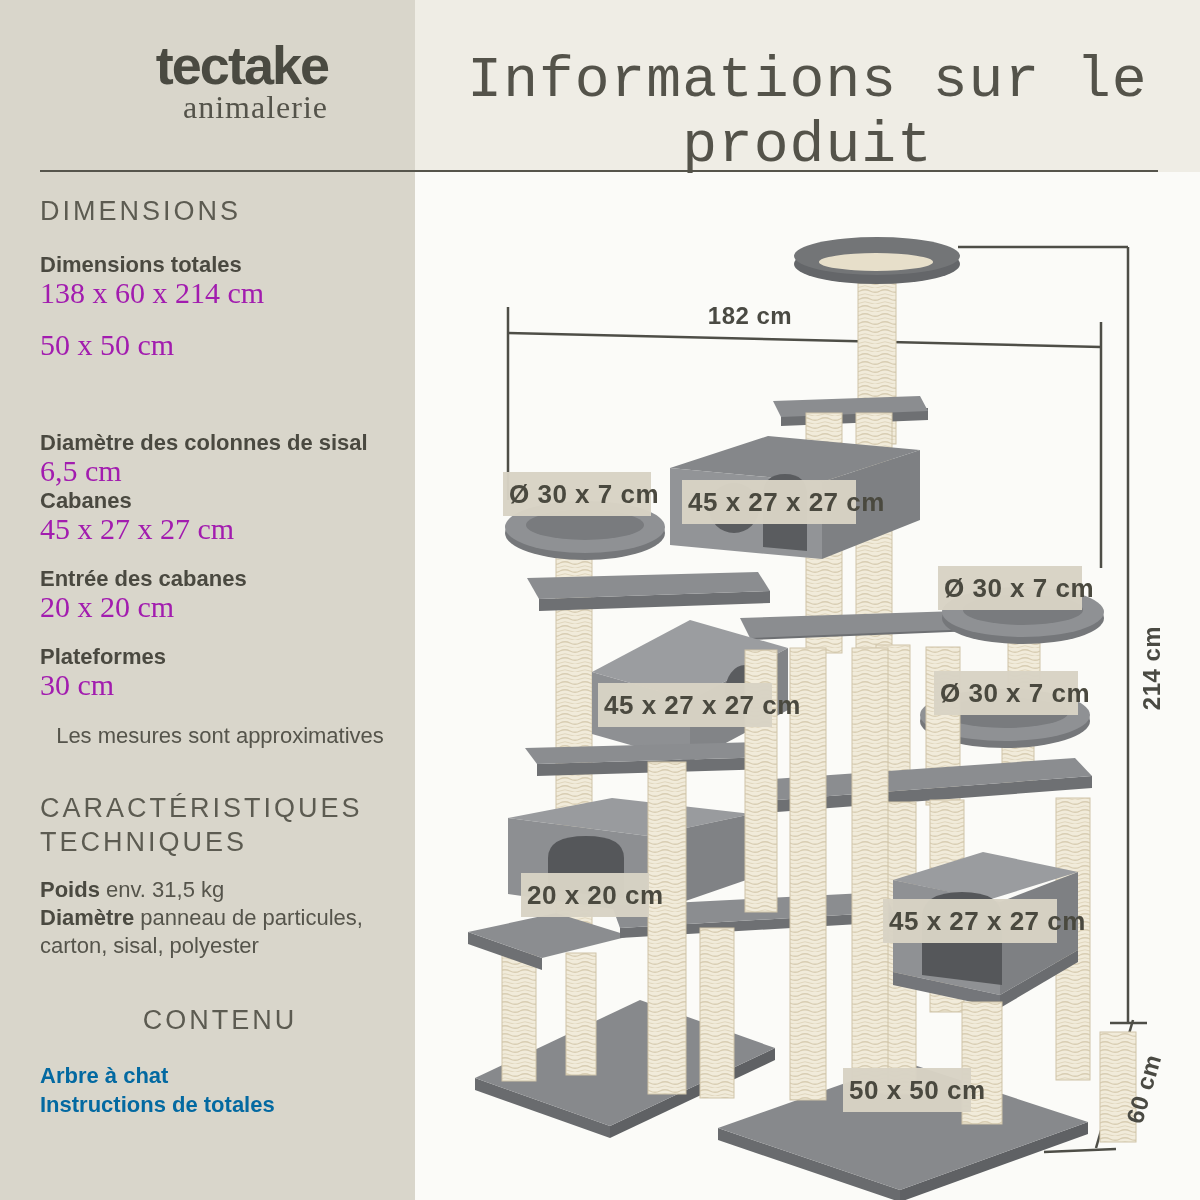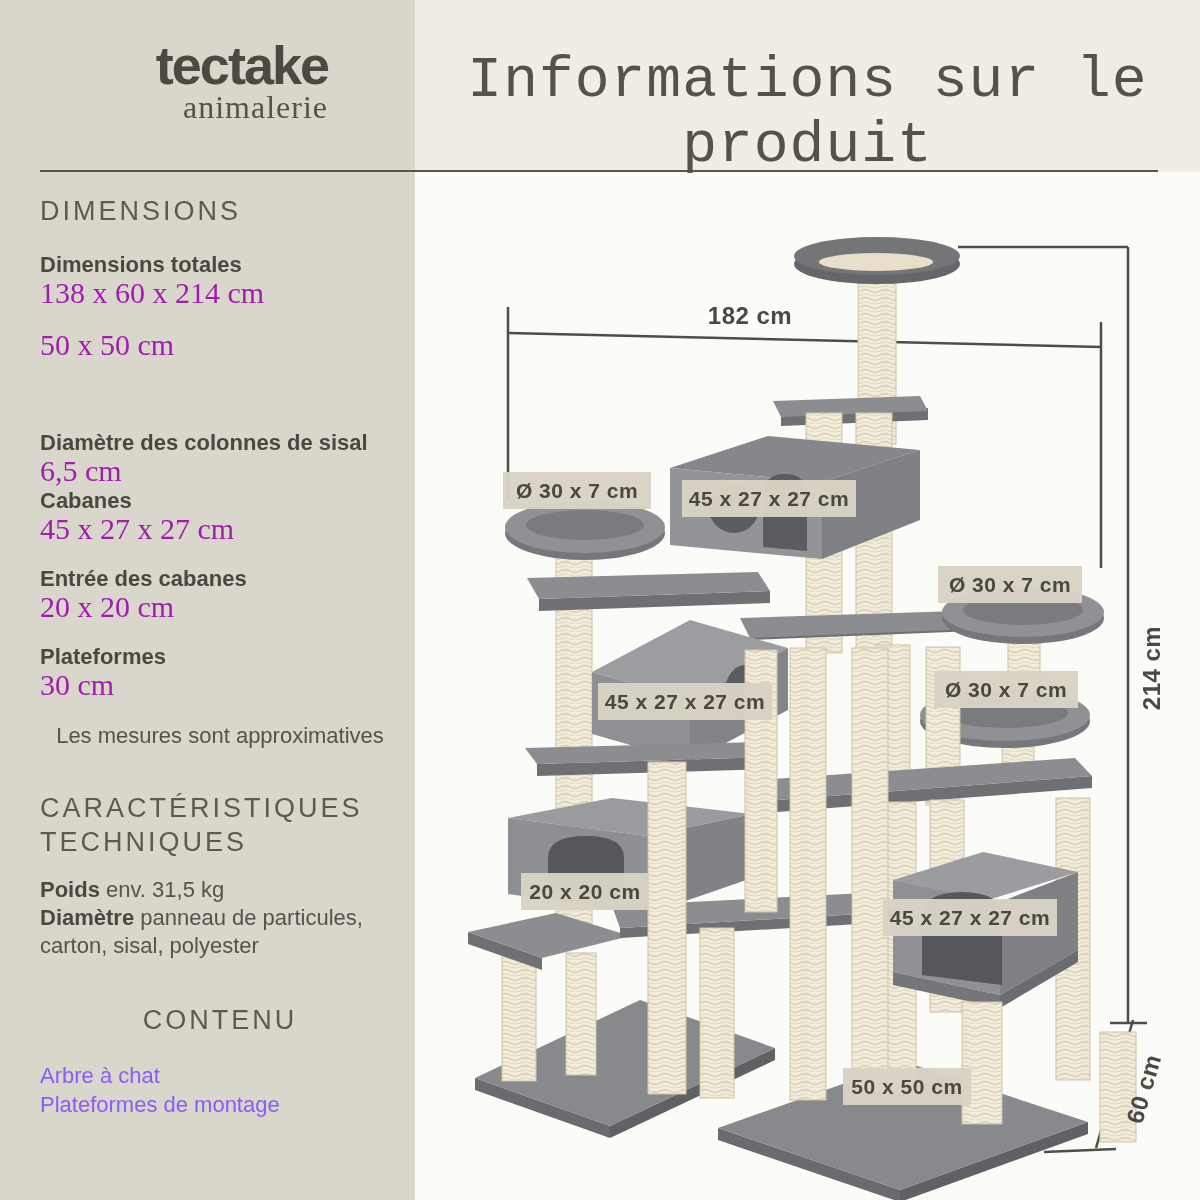--- a/index.html
+++ b/index.html
@@ -23,25 +23,25 @@
       font-family:Liberation Mono, monospace;font-size:58px;color:#54534a;letter-spacing:1px;}
 
   
   .sb{position:absolute;left:40px;width:360px;color:#55544b;}
   .sb-heading{font-size:27px;letter-spacing:3px;color:#5c5b51;font-weight:400;line-height:34px;}
   .sb-label{font-size:22px;font-weight:bold;color:#4a4940;line-height:28px;}
   .sb-value{font-size:30px;color:#a21caf;line-height:28px;font-family:Liberation Serif, serif;}
   .sb-note{font-size:22px;color:#55544b;text-align:center;}
   .sb-rich{font-size:22px;line-height:28px;color:#55544b;}
   .sb-rich b{color:#4a4940;}
-  .sb-list{font-size:22px;font-weight:normal;color:#8b5cf6;line-height:29px;}
+  .sb-list{font-size:22px;font-weight:bold;color:#0369a1;line-height:29px;}
 
   
   .mlabel{position:absolute;background:rgba(216,211,196,.97);color:#4a493f;
-      font-size:21px;font-weight:bold;text-align:center;padding:7px 6px 6px 6px;
+      font-size:26px;font-weight:bold;text-align:center;padding:7px 6px 6px 6px;
       letter-spacing:.5px;white-space:nowrap;}
   .dimtext{position:absolute;color:#4a4a43;font-size:24px;font-weight:bold;
       text-align:center;letter-spacing:.5px;white-space:nowrap;}
   .rot90{transform:rotate(-90deg);}
   .rot74{transform:rotate(-74deg);}
 
   svg.tree{position:absolute;left:0;top:0;}
   .pside{fill:#6e7073;}
   .ptop{fill:#8b8d90;}
 </style>
@@ -91,21 +91,21 @@
 <div class="sb sb-rich" style="top:876px;width:350px;">
   <b>Poids</b>
   <span>env. 31,5 kg</span><br>
   <b>Diamètre</b>
   <span>panneau de particules, carton, sisal, polyester</span>
 </div>
 
 <div class="sb sb-heading" style="top:1003px;text-align:center;">CONTENU</div>
 <div class="sb sb-list" style="top:1061px;">
   <div>Arbre à chat</div>
-  <div>Plateformes de montage</div>
+  <div>Instructions de totales</div>
 </div>
 
 <svg class="tree" width="1200" height="1200" viewBox="0 0 1200 1200">
   <defs>
     <pattern id="sisal" patternUnits="userSpaceOnUse" width="40" height="8">
       <rect width="40" height="8" fill="#f1ebda"></rect>
       <path d="M0 3 q5 -2.5 10 0 t10 0 t10 0 t10 0" stroke="#d8cdb2" stroke-width="1.3" fill="none"></path>
       <path d="M0 7 q5 -2.5 10 0 t10 0 t10 0 t10 0" stroke="#e0d6bd" stroke-width="1" fill="none"></path>
     </pattern>
   </defs>

